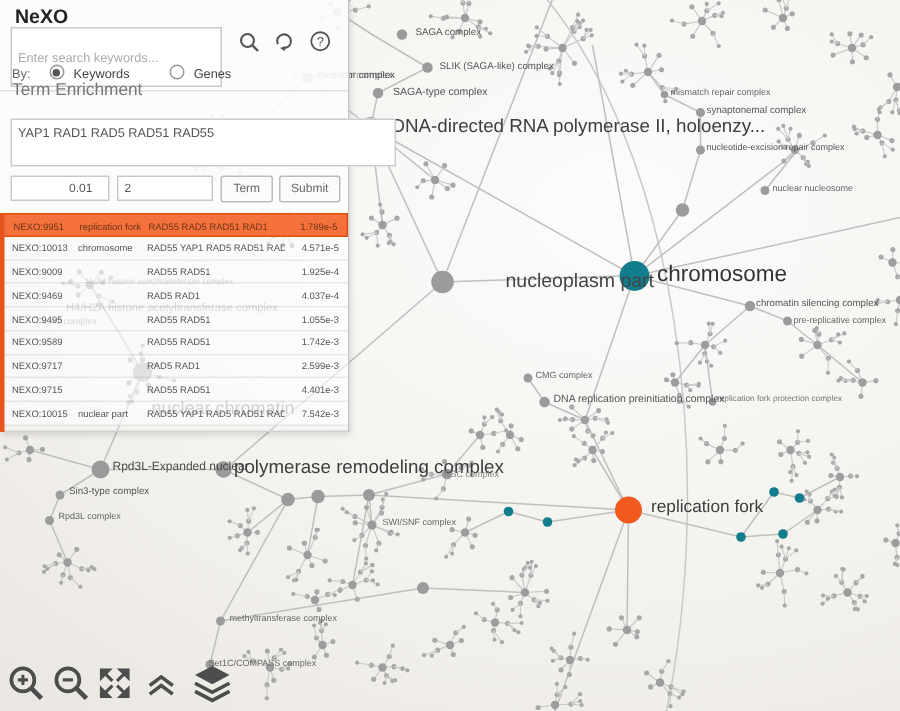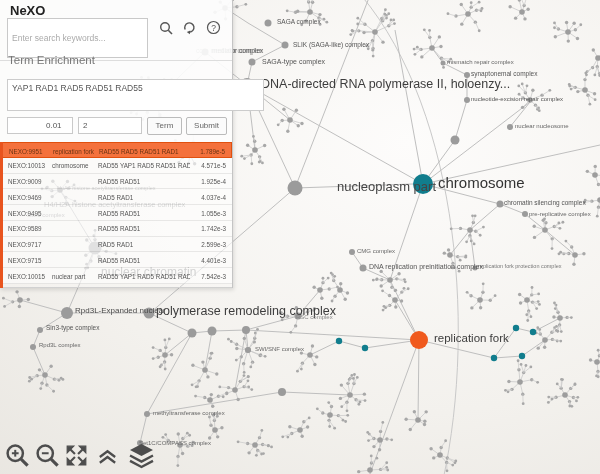--- a/index.html
+++ b/index.html
@@ -1577,20 +1577,27 @@
           <polygon points="7.8,14.2 4.8,12 8.4,10.6" fill="#555"></polygon>
         </svg>
       </span>
       <span class="icon-btn" style="left:206px;top:20px;">
         <svg width="15" height="15" viewBox="0 0 15 15">
           <circle cx="7.5" cy="7.5" r="6" fill="none" stroke="#555" stroke-width="1.2"></circle>
           <text x="7.5" y="10.6" text-anchor="middle" font-size="8.5" fill="#555" font-family="Liberation Sans, sans-serif">?</text>
         </svg>
       </span>
 
+      <div class="byrow">
+        <span>By:</span>
+        <span class="radio sel"></span>
+        <span style="color:#444;">Keywords</span>
+        <span class="radio" style="margin-left:24px;"></span>
+        <span style="color:#444;">Genes</span>
+      </div>
 
       <div class="divider"></div>
       <div class="enrich-head">Term Enrichment</div>
 
       <textarea class="query-area" style="">YAP1 RAD1 RAD5 RAD51 RAD55</textarea>
 
       <input class="param-input" style="left: 7px; width: 66px; padding-left: 38px;" type="text" value="0.01">
       <input class="param-input" style="left: 78px; width: 64px;" type="text" value="2">
       <div class="btn" style="left:147px;width:35px;">Term</div>
       <div class="btn" style="left:186px;width:41px;">Submit</div>

